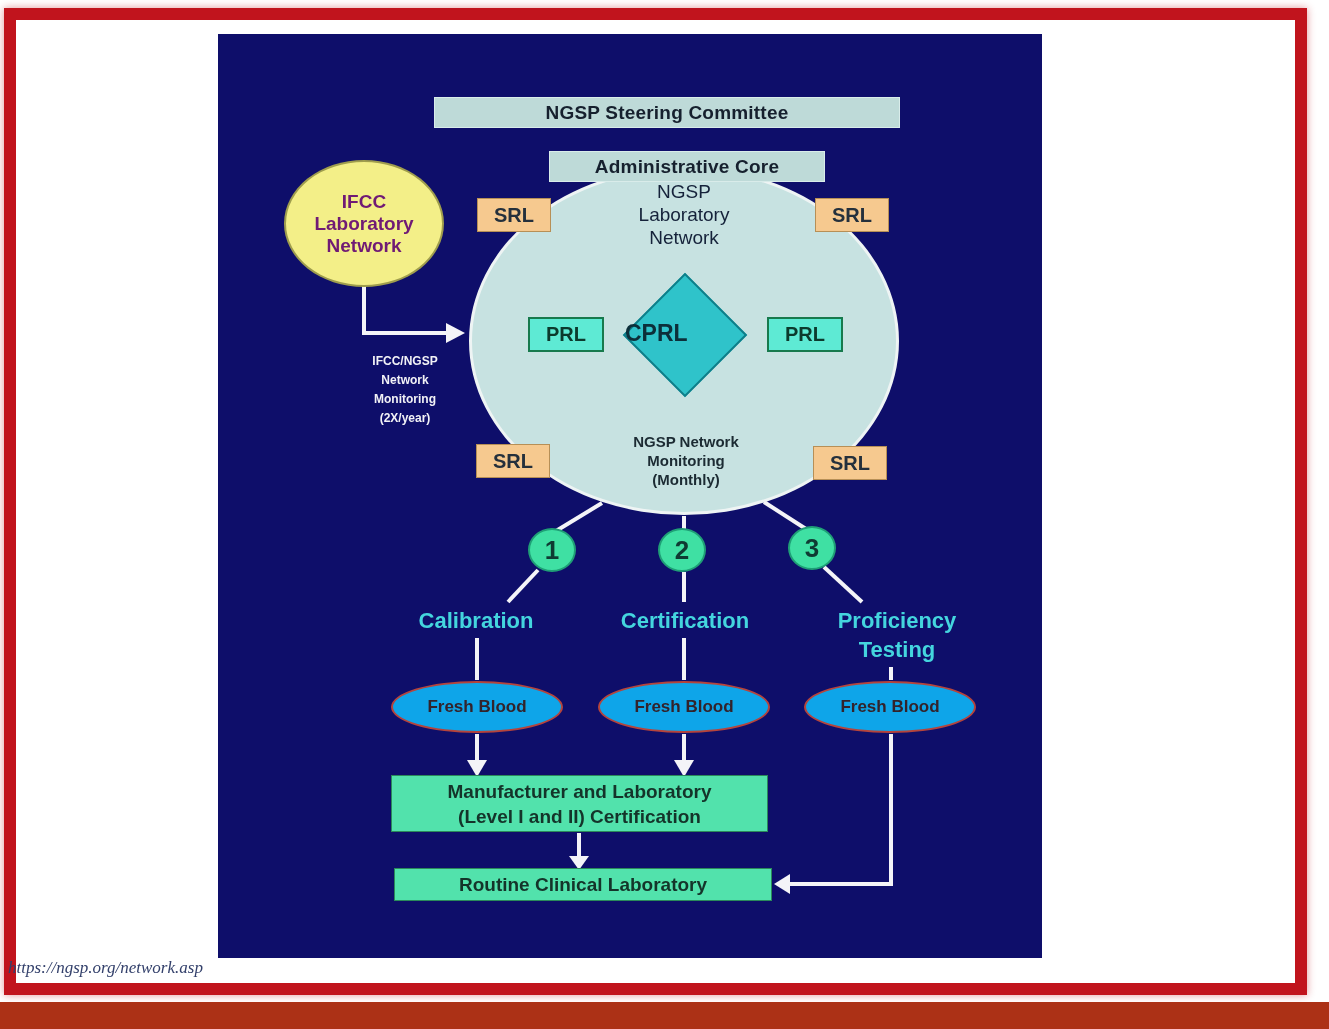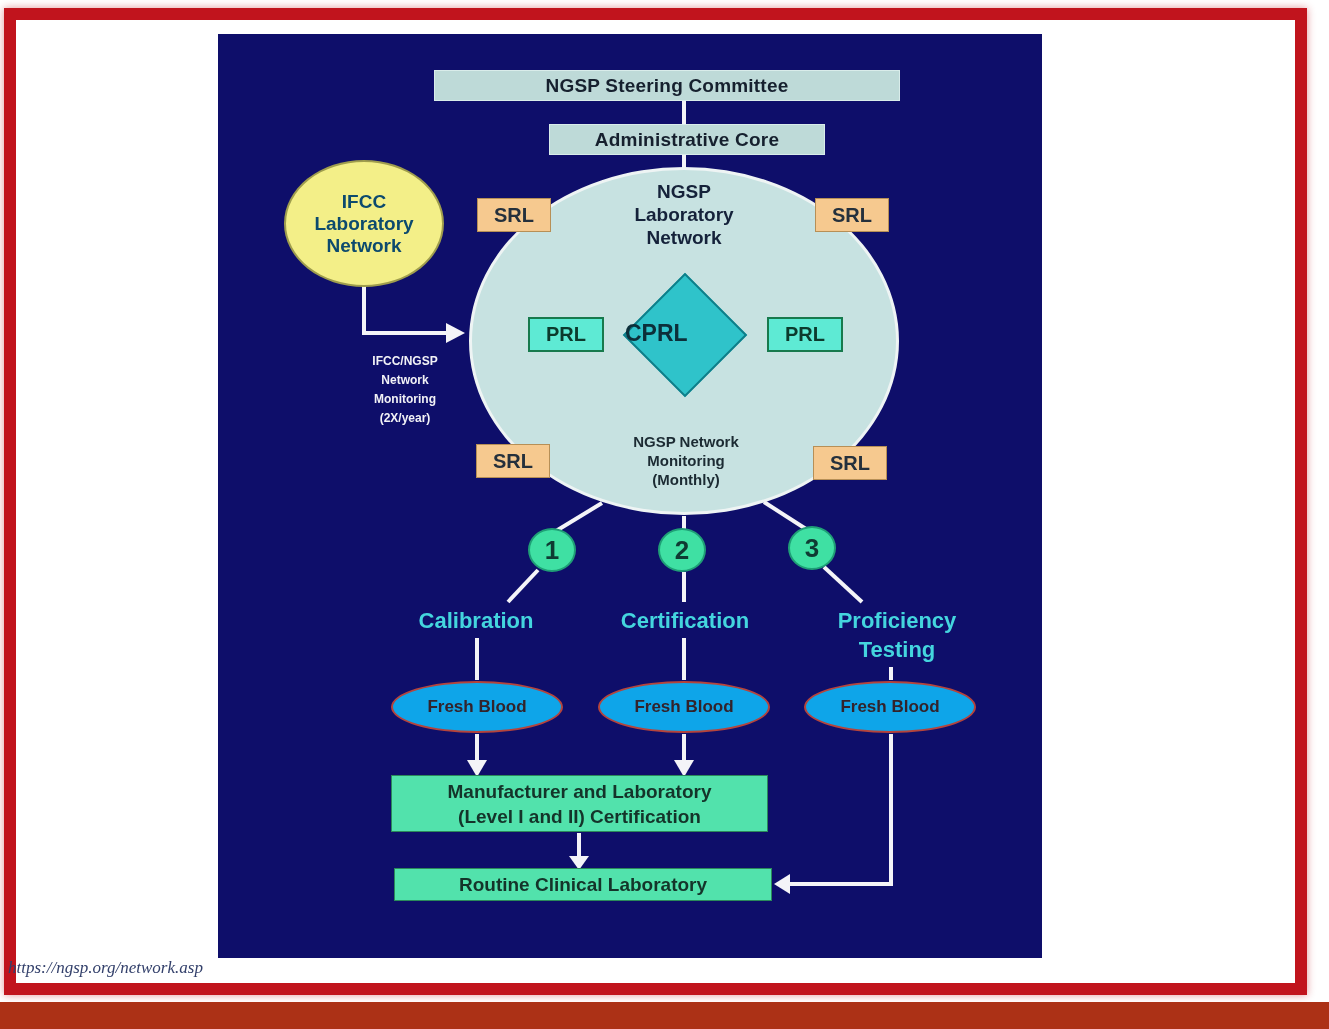--- a/index.html
+++ b/index.html
@@ -13,28 +13,28 @@
   .bottom-bar{left:0;top:1002px;width:1329px;height:27px;background:#ac3116;z-index:4;}
 
   
   .panel{left:218px;top:34px;width:824px;height:924px;background:#0e0e6a;z-index:2;}
 
   svg.connectors{position:absolute;left:0;top:0;width:1329px;height:1029px;z-index:3;pointer-events:none;}
 
   .shape{z-index:4;display:flex;align-items:center;justify-content:center;text-align:center;
          font-weight:bold;color:#16202e;}
 
-  .hdr-box{background:#bedad8;border:1px solid #d9ecea;font-size:19px;letter-spacing:.2px;}
+  .hdr-box{background:#bedad8;border:1px solid #d9ecea;font-size:19px;letter-spacing:.2px;margin-top:27px;}
   .big-ellipse{left:469px;top:167px;width:430px;height:348px;background:#c7e2e1;
                border:3px solid #eef4f4;border-radius:50%;z-index:3;}
   .ellipse-title{left:584px;top:180px;width:200px;font-size:19px;line-height:23px;color:#15223a;z-index:4;}
 
   .yellow-circle{left:284px;top:160px;width:160px;height:127px;background:#f3ef88;
                  border:2px solid rgba(90,90,30,.55);border-radius:50%;
-                 font-size:19px;line-height:22px;color:#0c4a6e;}
+                 font-size:19px;line-height:22px;color:#701a75;}
   .ifcc-mon{left:329px;top:352px;width:152px;font-size:12px;line-height:19px;
             color:#f2f2f6;font-weight:bold;text-align:center;z-index:4;}
 
   .srl{width:74px;height:34px;background:#f6c98f;border:1px solid rgba(120,85,30,.5);
        font-size:20px;color:#24303c;}
   .srl-tl{left:477px;top:198px;} .srl-tr{left:815px;top:198px;}
   .srl-bl{left:476px;top:444px;} .srl-br{left:813px;top:446px;}
 
   .diamond{left:641px;top:291px;width:88px;height:88px;background:#2fc3ca;
            border:2px solid #0f7e89;transform:rotate(45deg);z-index:4;}
@@ -121,21 +121,21 @@
   </svg>
 
   <div class="abs shape hdr-box" style="left:434px;top:70px;width:466px;height:31px;">
     <span>NGSP Steering Committee</span>
   </div>
   <div class="abs shape hdr-box" style="left:549px;top:124px;width:276px;height:31px;">
     <span>Administrative Core</span>
   </div>
 
   <div class="abs big-ellipse"></div>
-  <div class="abs ellipse-title" style="text-align:center;font-weight:bold;">
+  <div class="abs ellipse-title" style="text-align:center;font-weight:normal;">
     <div>NGSP</div>
     <div>Laboratory</div>
     <div>Network</div>
   </div>
 
   <div class="abs shape yellow-circle">
     <div>
       <div>IFCC</div>
       <div>Laboratory</div>
       <div>Network</div>

